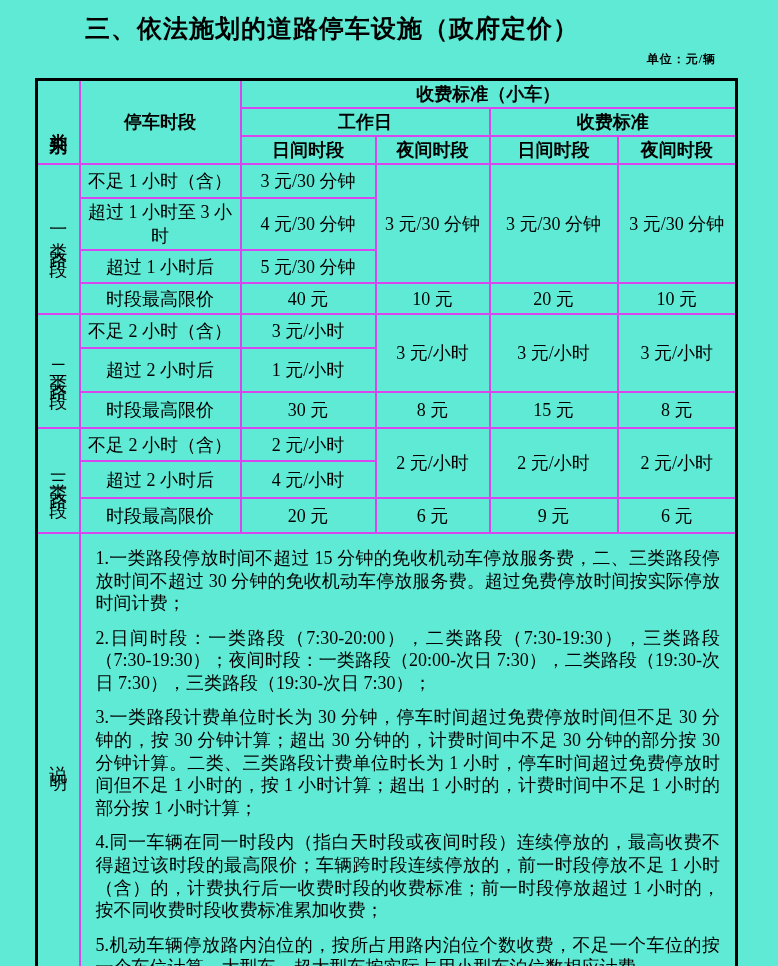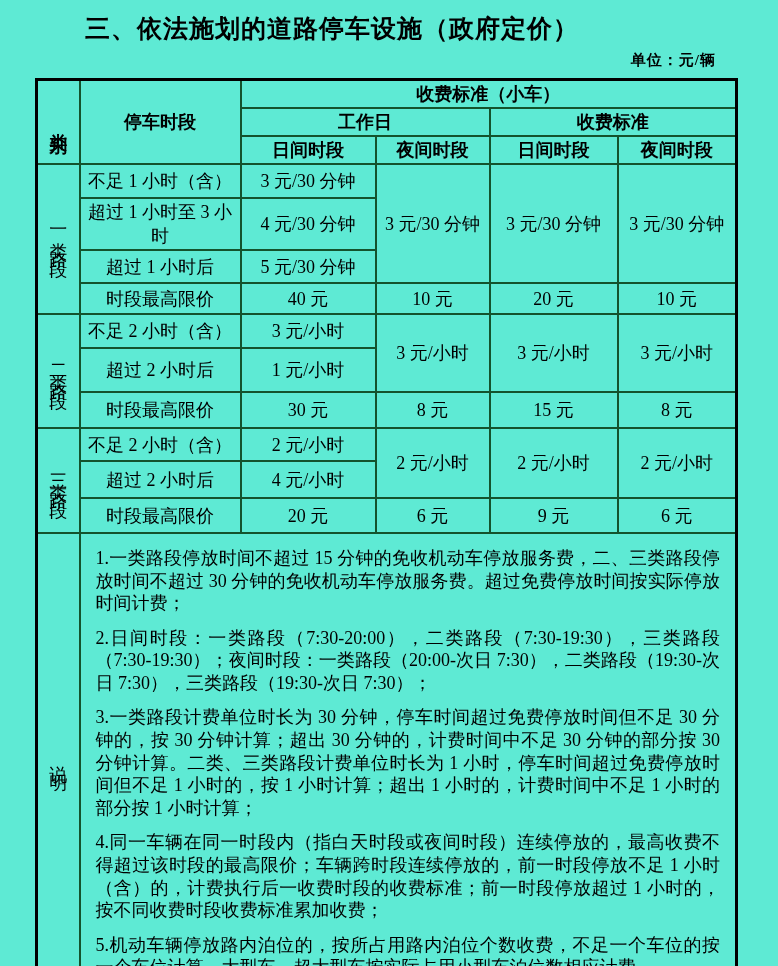--- a/index.html
+++ b/index.html
@@ -22,35 +22,35 @@
     font-size: 25px;
     font-weight: bold;
     font-family: "Liberation Sans", sans-serif;
     letter-spacing: 1px;
     white-space: nowrap;
   }
   .unit {
     position: absolute;
     top: 51px;
     right: 62px;
-    font-size: 15px;
+    font-size: 12px;
     font-weight: bold;
     letter-spacing: 1px;
   }
   table.fee {
     position: absolute;
     left: 35px;
     top: 78px;
     width: 700px;
     border-collapse: collapse;
     table-layout: fixed;
     border: 3px solid #000;
   }
   table.fee th, table.fee td {
-    border: 2px solid #14532d;
+    border: 2px solid #d946ef;
     text-align: center;
     vertical-align: middle;
     padding: 1px 3px;
     font-size: 18px;
     overflow: hidden;
   }
   table.fee th { font-weight: bold; }
   .vtext {
     writing-mode: vertical-rl;
     text-orientation: upright;

